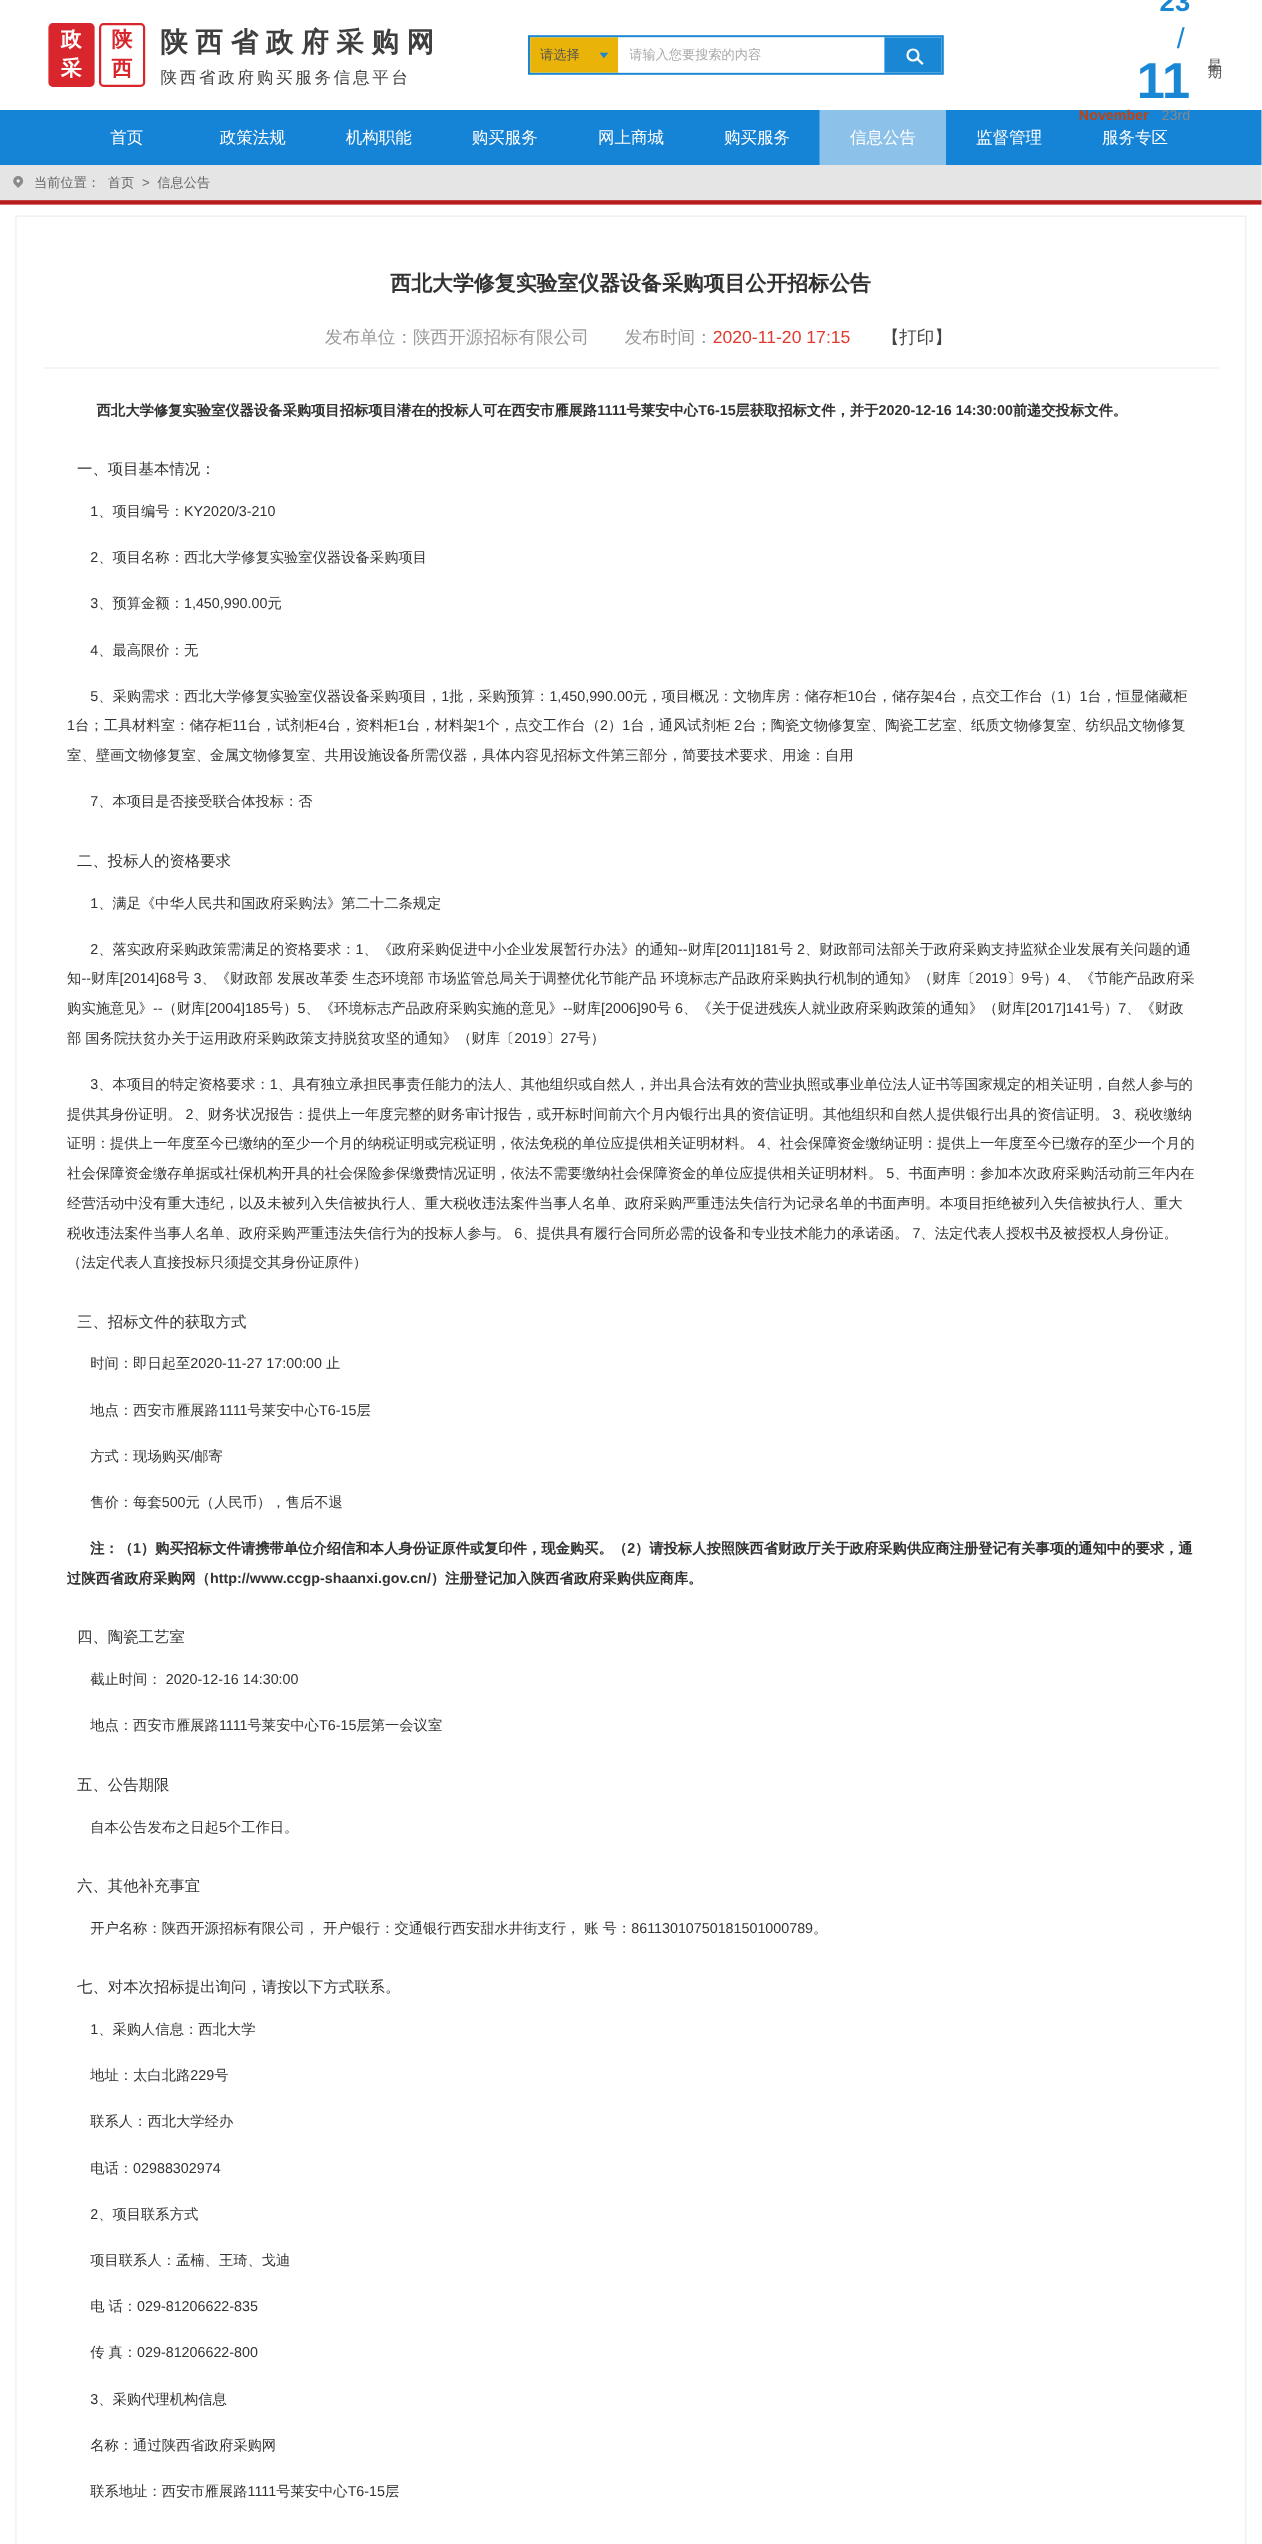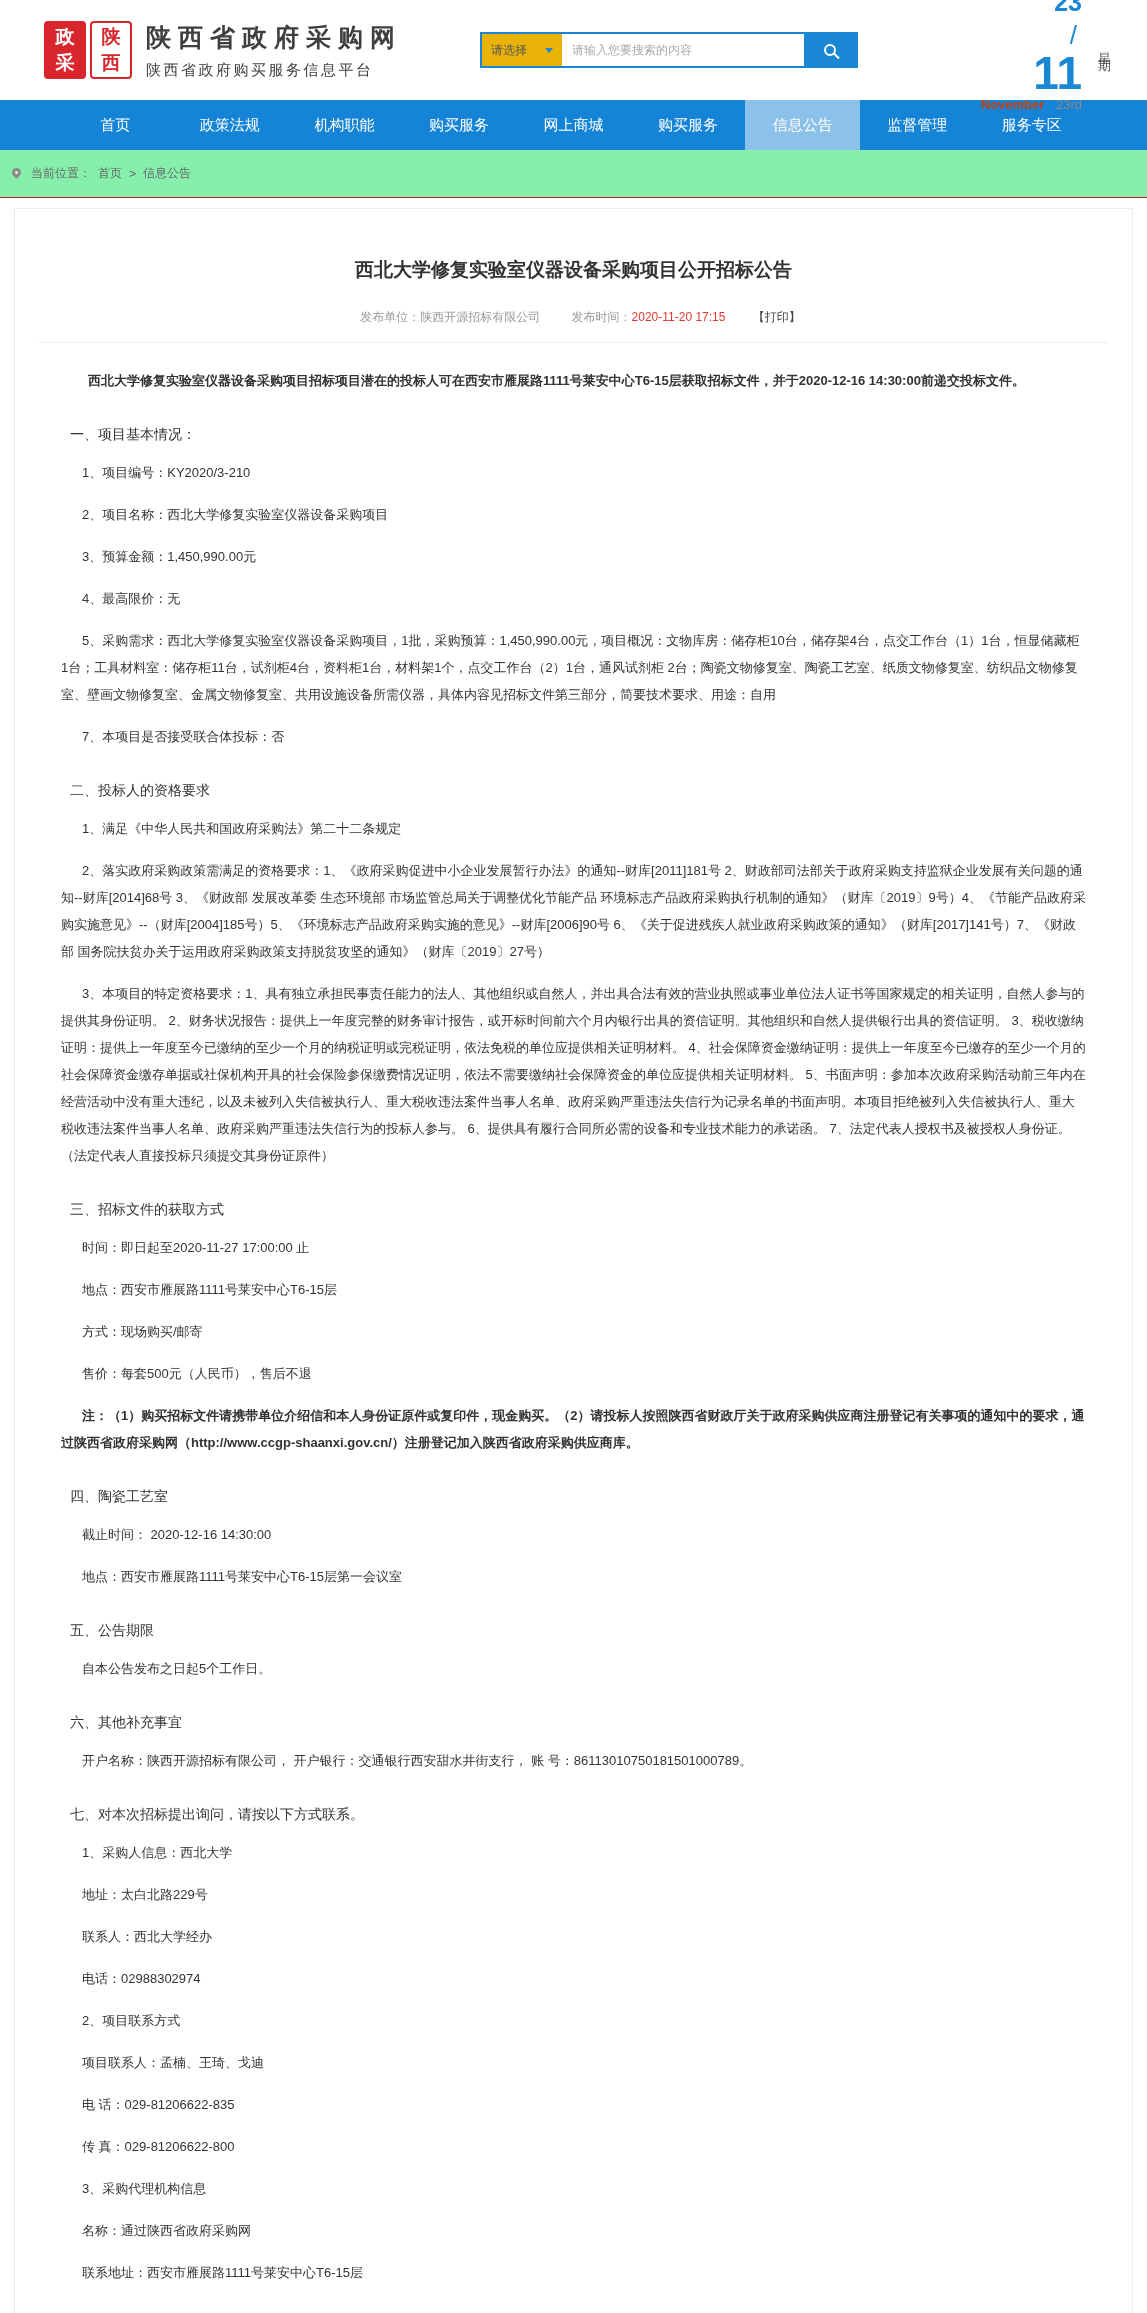--- a/index.html
+++ b/index.html
@@ -32,29 +32,29 @@
   .date-bottom { font-size:13px; color:#888; margin-top:4px; }
   .date-bottom .mname { font-weight:bold; color:#c2410c; margin-right:8px; }
   .weekday { writing-mode:vertical-lr; font-size:13px; color:#555; letter-spacing:6px; line-height:1; padding-top:2px; }
 
   
   .nav { height:50px; background:#1583d6; display:flex; padding:0 58px; }
   .nav-item { flex:1; display:flex; align-items:center; justify-content:center; color:#fff; font-size:15px; cursor:pointer; white-space:nowrap; }
   .nav-item.active { background:#8cc1e9; }
 
   
-  .breadcrumb { height:48px; background:#86efac; border-bottom:1px solid #b91c1c; display:flex; align-items:center; padding:0 12px; font-size:12px; color:#666; gap:7px; }
+  .breadcrumb { height:36px; background:#e5e5e5; border-bottom:4px solid #b91c1c; display:flex; align-items:center; padding:0 12px; font-size:12px; color:#666; gap:7px; }
   .pin { width:9px; height:9px; background:#8a8a8a; border-radius:50% 50% 50% 0; transform:rotate(-45deg); position:relative; margin:0 3px 3px 0; }
   .pin::after { content:''; position:absolute; width:3px; height:3px; background:#f4f4f4; border-radius:50%; top:3px; left:3px; }
   .crumb-link { cursor:pointer; }
 
   
   .card { margin:10px 14px 0; background:#fff; border:1px solid #ececec; padding-bottom:48px; }
   .article-title { text-align:center; font-size:19px; font-weight:bold; color:#333; padding:48px 60px 0; }
-  .article-meta { text-align:center; font-size:12px; color:#999; margin:26px 0 16px; }
+  .article-meta { text-align:center; font-size:16px; color:#999; margin:26px 0 16px; }
   .article-meta .chunk { margin:0 14px; }
   .meta-time { color:#e03a2f; }
   .meta-print { color:#444; cursor:pointer; margin-left:10px; }
   .meta-divider { border-top:1px solid #eee; margin:0 24px 10px; }
   .article-body { padding:0 46px; font-size:13px; color:#333; }
   .intro { font-weight:bold; line-height:27px; text-indent:27px; margin-top:24px; }
   .sec-heading { font-weight:normal; font-size:14px; margin:32px 0 6px; padding-left:9px; }
   .item { line-height:27px; margin:15px 0; text-indent:21px; }
   .item.bold { font-weight:bold; }
 </style>

